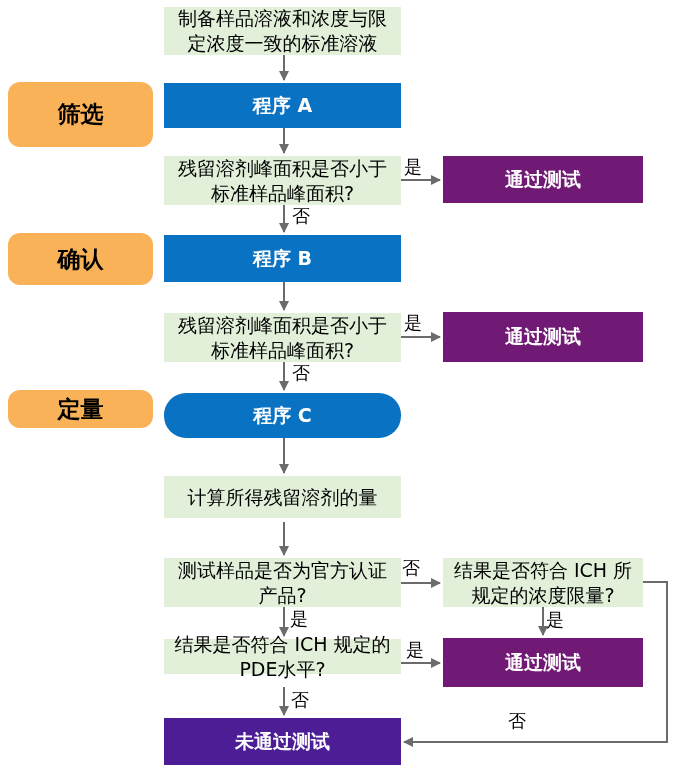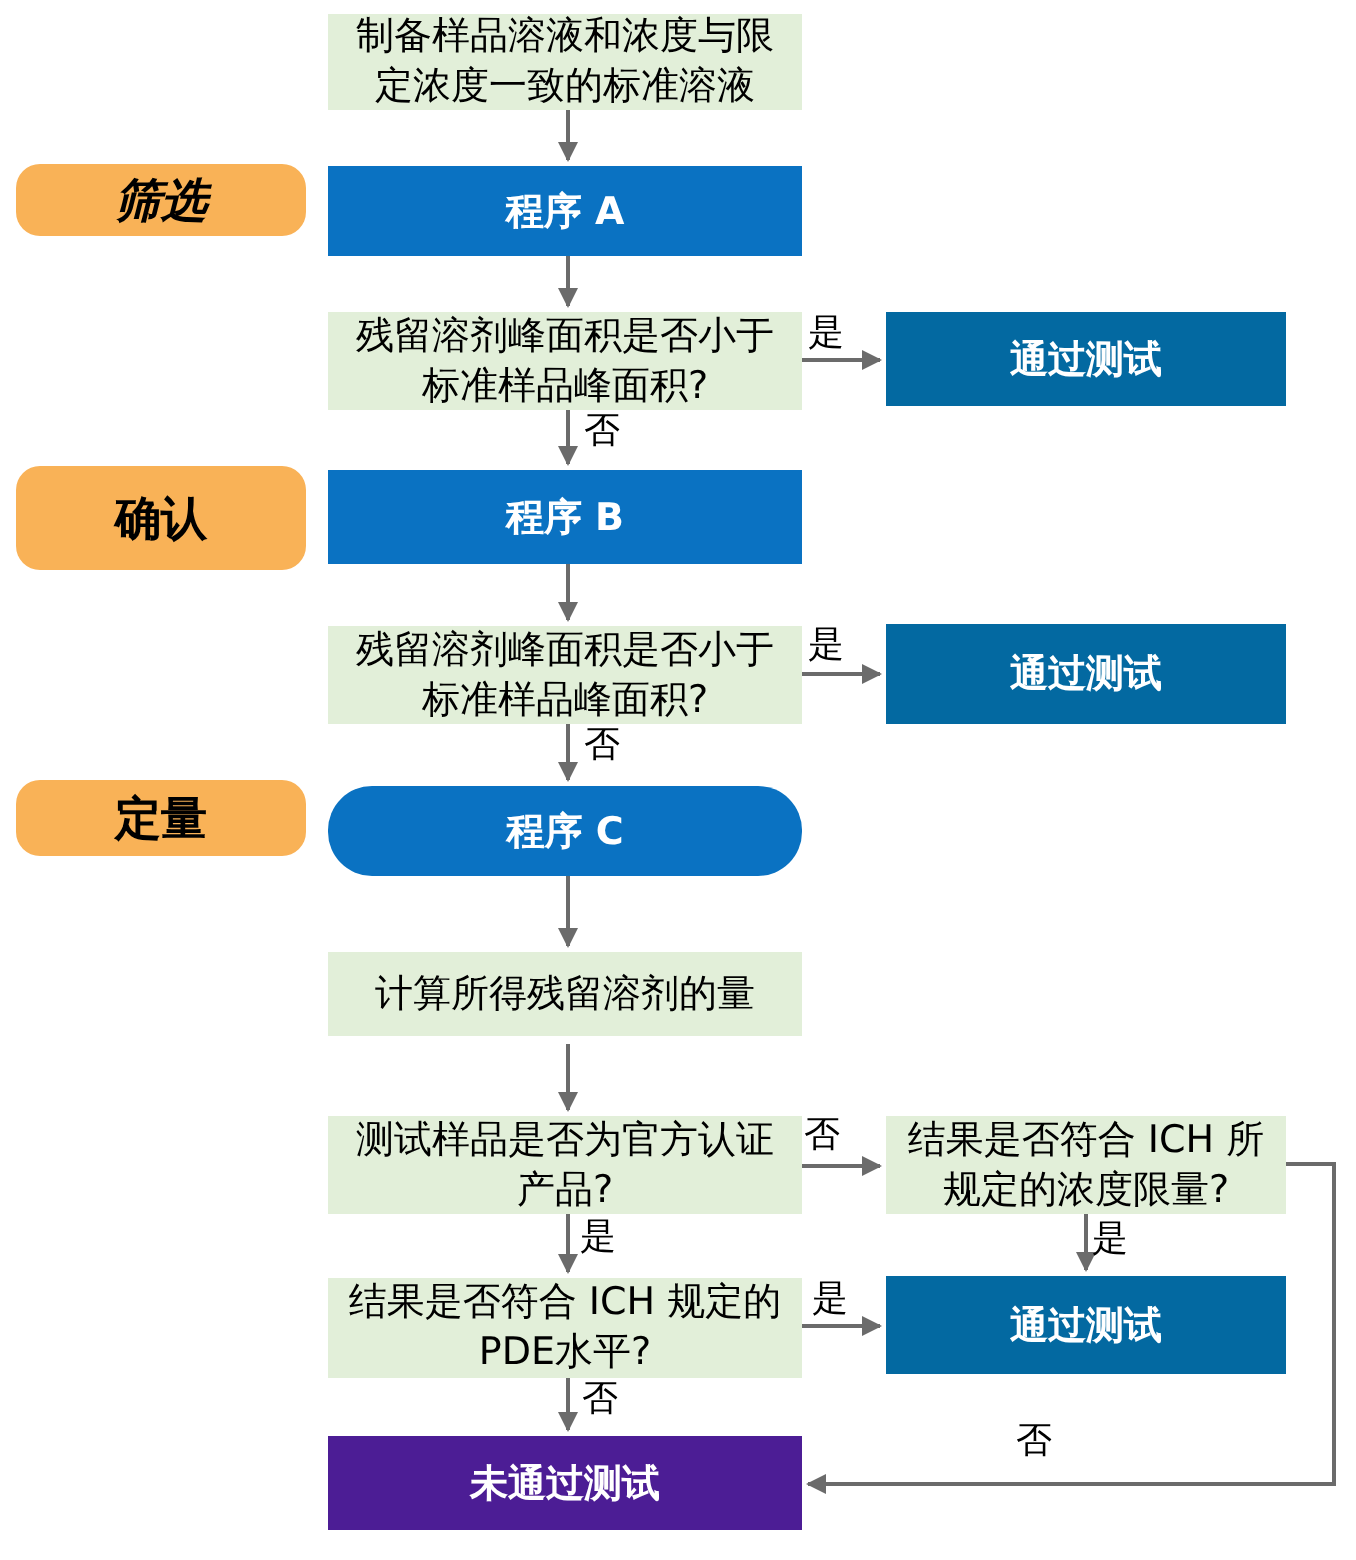--- a/index.html
+++ b/index.html
@@ -8,21 +8,21 @@
   #arrows{position:absolute;left:0;top:0;width:678px;height:780px;pointer-events:none;}
   .node{position:absolute;display:flex;align-items:center;justify-content:center;
         text-align:center;white-space:pre-line;box-sizing:border-box;}
   .stage{left:8px;width:145px;background:#F9B257;border-radius:12px;
          font-size:23px;font-weight:bold;color:#000;}
   .proc-blue{left:164px;width:237px;background:#0A72C2;color:#ffffff;
              font-size:19px;font-weight:bold;}
   .light{background:#E2EFD9;color:#000;font-size:19px;line-height:1.3;}
   .mid{left:164px;width:237px;}
   .rightcol{left:443px;width:200px;}
-  .pass{background:#0369a1;color:#ffffff;font-size:19px;font-weight:bold;}
+  .pass{background:#701a75;color:#ffffff;font-size:19px;font-weight:bold;}
   .fail{background:#4c1d95;color:#ffffff;font-size:19px;font-weight:bold;}
   .edge-label{position:absolute;font-size:18px;color:#000;line-height:1;
               background:transparent;}
 </style>
 </head>
 <body>
 
 <div id="canvas">
 
   <svg id="arrows" viewBox="0 0 678 780" xmlns="http://www.w3.org/2000/svg">
@@ -43,21 +43,21 @@
       <path d="M284,522 V555" marker-end="url(#ah)"></path>
       <path d="M401,583 H440" marker-end="url(#ah)"></path>
       <path d="M284,607 V636" marker-end="url(#ah)"></path>
       <path d="M401,663 H440" marker-end="url(#ah)"></path>
       <path d="M543,607 V635" marker-end="url(#ah)"></path>
       <path d="M284,687 V715" marker-end="url(#ah)"></path>
       <path d="M643,582 H667 V742 H404" marker-end="url(#ah)"></path>
     </g>
   </svg>
 
-  <div class="node stage" style="top:82px;height:36px;font-style:italic;">筛选</div>
+  <div class="node stage" style="top:82px;height:65px;">筛选</div>
   <div class="node stage" style="top:233px;height:52px;">确认</div>
   <div class="node stage" style="top:390px;height:38px;">定量</div>
 
   <div class="node light mid" style="top:7px;height:48px;">制备样品溶液和浓度与限
 定浓度一致的标准溶液</div>
 
   <div class="node proc-blue" style="top:83px;height:45px;">程序 A</div>
 
   <div class="node light mid" style="top:156px;height:49px;">残留溶剂峰面积是否小于
 标准样品峰面积?</div>
@@ -67,21 +67,21 @@
   <div class="node light mid" style="top:313px;height:49px;">残留溶剂峰面积是否小于
 标准样品峰面积?</div>
 
   <div class="node proc-blue" style="top:393px;height:45px;border-radius:22px;">程序 C</div>
 
   <div class="node light mid" style="top:476px;height:42px;">计算所得残留溶剂的量</div>
 
   <div class="node light mid" style="top:558px;height:49px;">测试样品是否为官方认证
 产品?</div>
 
-  <div class="node light mid" style="top:639px;height:50px;">结果是否符合 ICH 规定的
+  <div class="node light mid" style="top:639px;height:35px;">结果是否符合 ICH 规定的
 PDE水平?</div>
 
   <div class="node fail mid" style="top:718px;height:47px;">未通过测试</div>
 
   <div class="node pass rightcol" style="top:156px;height:47px;">通过测试</div>
 
   <div class="node pass rightcol" style="top:312px;height:50px;">通过测试</div>
 
   <div class="node light rightcol" style="top:558px;height:49px;">结果是否符合 ICH 所
 规定的浓度限量?</div>

